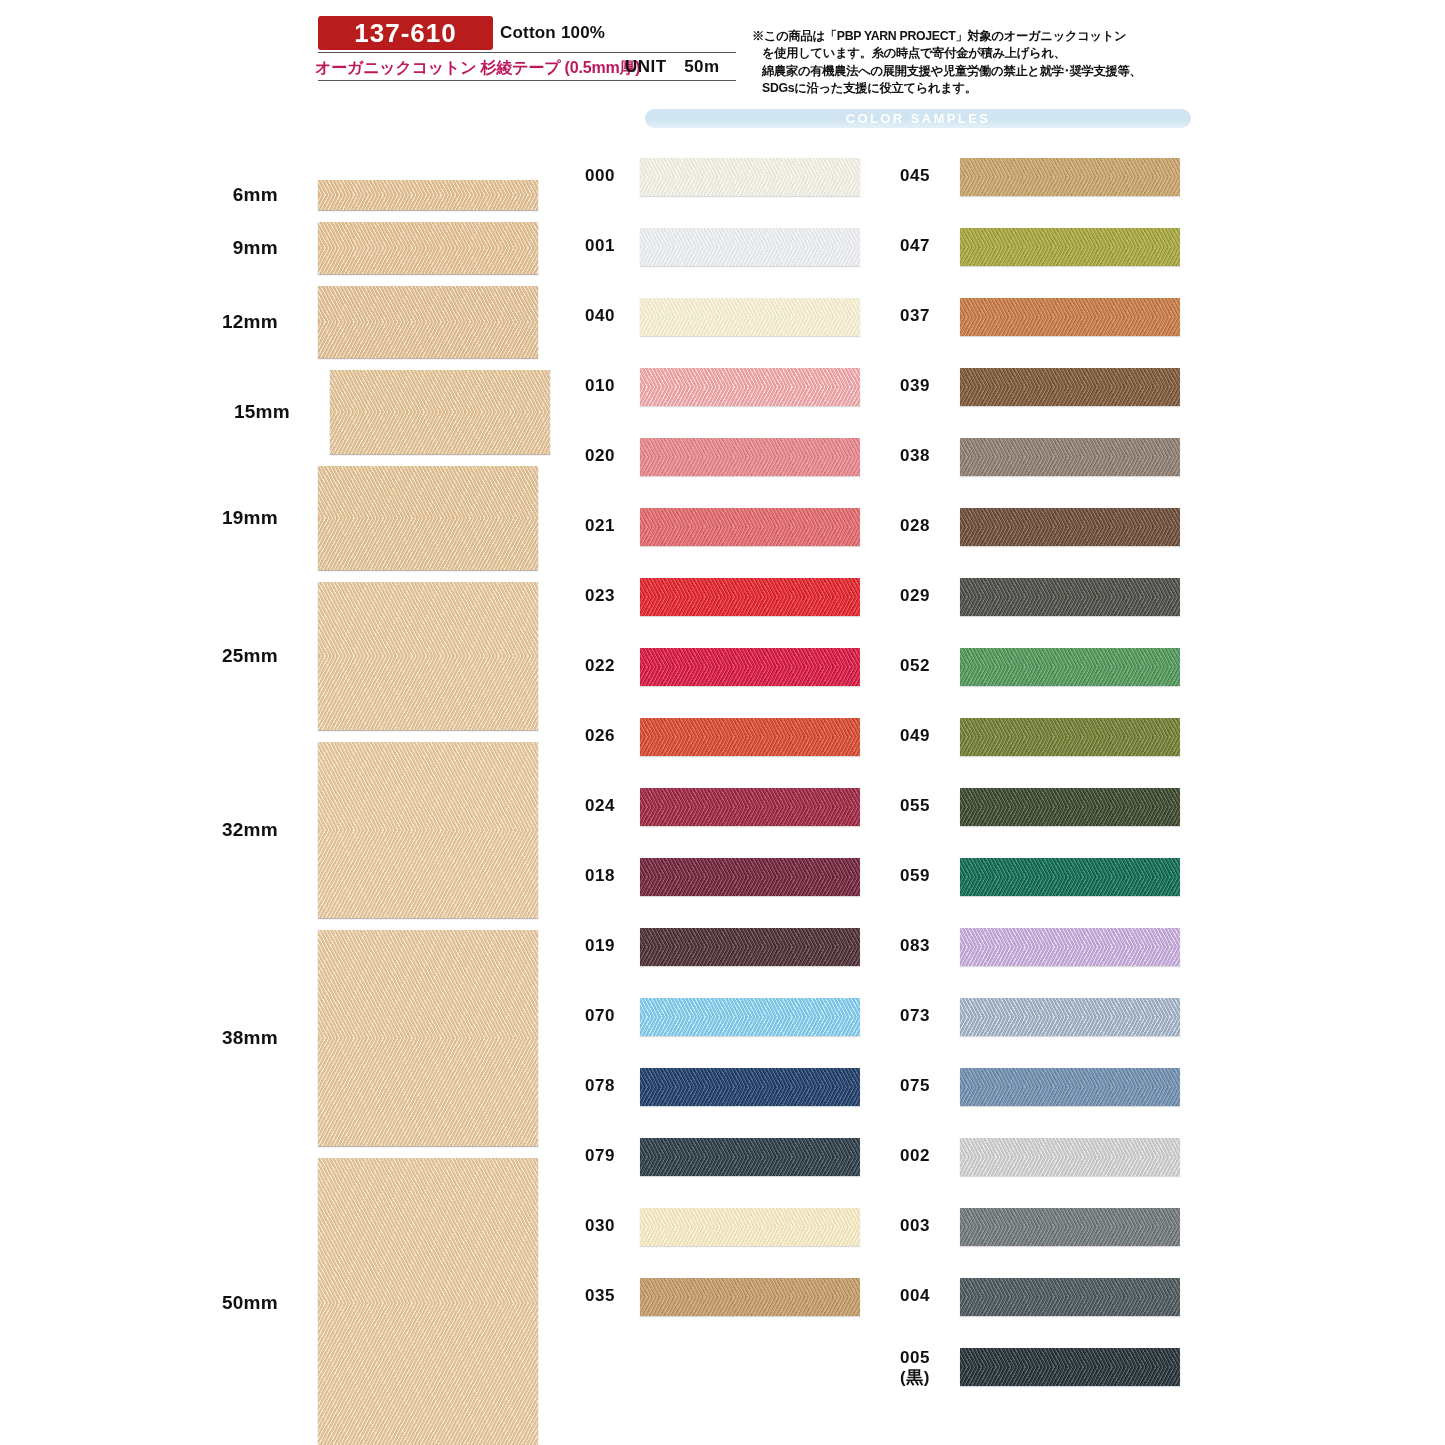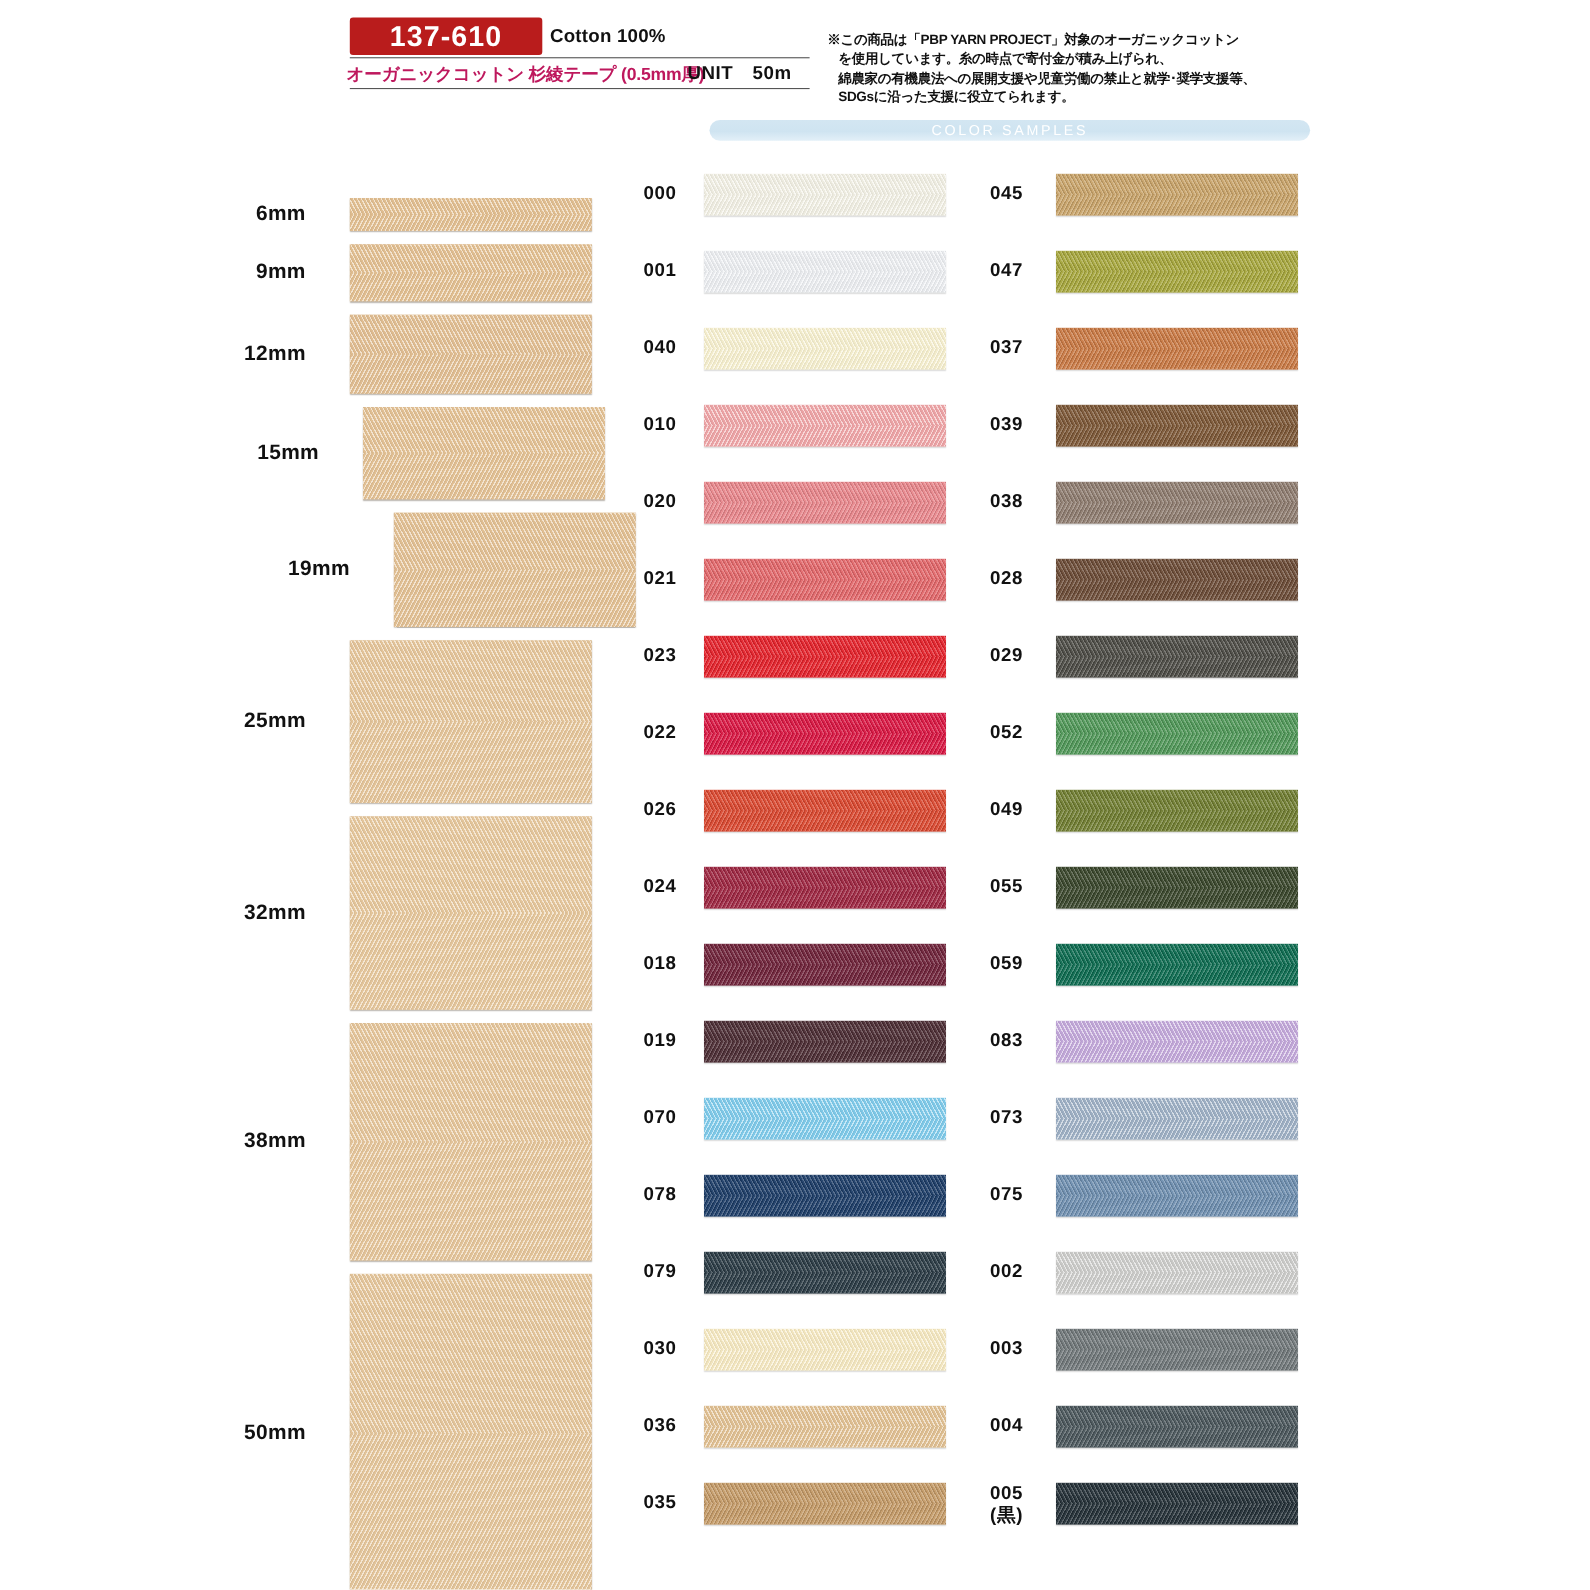--- a/index.html
+++ b/index.html
@@ -96,21 +96,21 @@
     width: 546px; height: 19px;
     background: linear-gradient(180deg,#d3e6f2 0%, #cfe4f1 55%, #e3f0f8 100%);
     border-radius: 10px;
     display: flex;
     align-items: center;
     justify-content: center;
   }
   #color-samples-banner .label {
     color: #ffffff;
     font-size: 13px;
-    font-weight: normal;
+    font-weight: bold;
     letter-spacing: 2.4px;
   }
 
   
   #width-column {
     position: absolute;
     left: 0; top: 140px;
     width: 560px;
   }
   .width-row {
@@ -266,21 +266,21 @@
       <div class="width-swatch fabric light" style="height: 52px; background: rgb(228, 193, 147);"></div>
     </div>
     <div class="width-row" style="height: 84px;">
       <div class="width-label" style="top: 25px;">12mm</div>
       <div class="width-swatch fabric light" style="height: 72px; background: rgb(227, 192, 148);"></div>
     </div>
     <div class="width-row" style="height: 96px; padding-left: 12px;">
       <div class="width-label" style="top: 31px;">15mm</div>
       <div class="width-swatch fabric light" style="height: 84px; background: rgb(229, 195, 150);"></div>
     </div>
-    <div class="width-row" style="height: 116px; padding-left: 40px;">
+    <div class="width-row" style="height: 116px;">
       <div class="width-label" style="top: 41px;">19mm</div>
       <div class="width-swatch fabric light" style="height: 104px; background: rgb(228, 194, 149);"></div>
     </div>
     <div class="width-row" style="height: 160px;">
       <div class="width-label" style="top: 63px;">25mm</div>
       <div class="width-swatch fabric light" style="height: 148px; background: rgb(231, 199, 156);"></div>
     </div>
     <div class="width-row" style="height: 188px;">
       <div class="width-label" style="top: 77px;">32mm</div>
       <div class="width-swatch fabric light" style="height: 176px; background: rgb(232, 201, 158);"></div>
@@ -354,24 +354,20 @@
     </div>
     <div class="color-row">
       <div class="color-code">079</div>
       <div class="color-swatch fabric" style="background: rgb(42, 58, 68);"></div>
     </div>
     <div class="color-row">
       <div class="color-code">030</div>
       <div class="color-swatch fabric light" style="background: rgb(246, 233, 194);"></div>
     </div>
     <div class="color-row">
-      <div class="color-code">036</div>
-      <div class="color-swatch fabric light" style="background: rgb(226, 194, 148);"></div>
-    </div>
-    <div class="color-row">
       <div class="color-code">035</div>
       <div class="color-swatch fabric" style="background: rgb(196, 154, 103);"></div>
     </div>
   </div>
 <div class="color-column" id="color-column-right">
     <div class="color-row">
       <div class="color-code">045</div>
       <div class="color-swatch fabric" style="background: rgb(200, 163, 105);"></div>
     </div>
     <div class="color-row">

